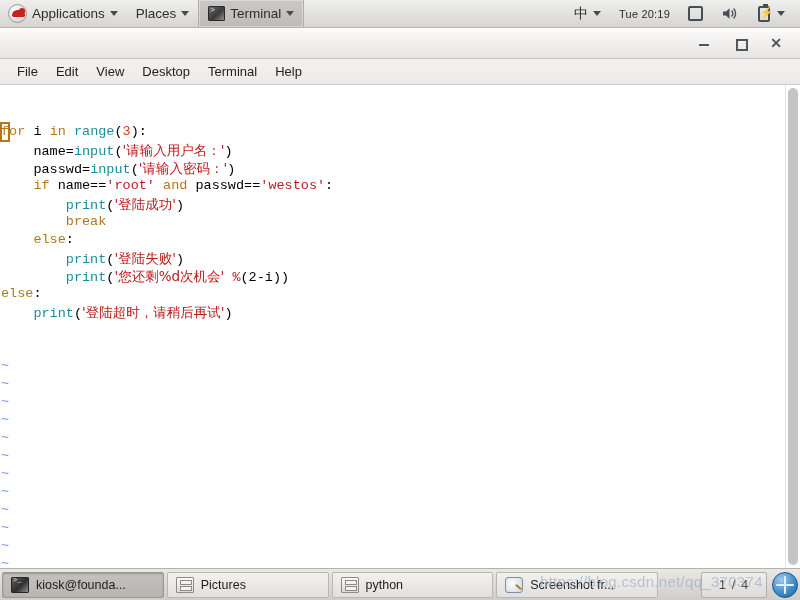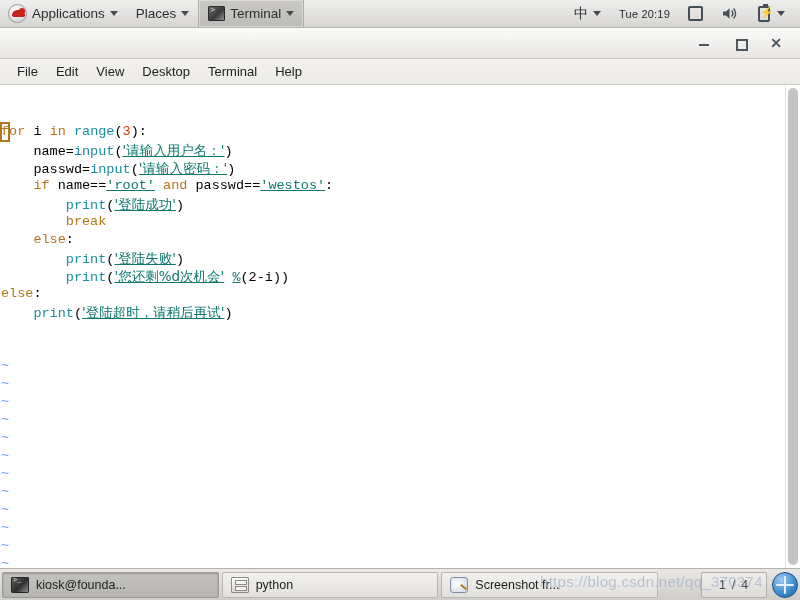--- a/index.html
+++ b/index.html
@@ -136,21 +136,21 @@
     font-family: "Liberation Mono", "DejaVu Sans Mono", monospace;
     font-size: 13.5px;
     line-height: 18px;
     white-space: pre;
     color: #000000;
   }
   .code-line { height: 18px; padding-left: 1px; }
   .tilde { color: #6d9ee8; }
   .k-kw     { color: #b5761a; }
   .k-fn     { color: #1b8d9c; }   
-  .k-str    { color: #0f766e; text-decoration: underline; }   
+  .k-str    { color: #b91c1c; }   
   .k-num    { color: #d13b10; }
   .k-plain  { color: #000000; }
   .cursor-cell {
     outline: 2px solid #b5761a; outline-offset: -1px;
     display: inline-block; color: #b5761a;
   }
   #scrollbar-track {
     width: 15px; flex: 0 0 auto;
     background: #ffffff; border-left: 1px solid #e4e4e4;
     position: relative;
@@ -337,20 +337,24 @@
   </div>
 
   <div id="taskbar">
     <div id="task-buttons" style="display:flex;flex:1 1 auto;gap:3px;min-width:0;">
         <div class="task-btn active">
           <span class="ti ti-term"></span>
           <span class="task-label">kiosk@founda...</span>
         </div>
         <div class="task-btn">
           <span class="ti ti-folder"></span>
+          <span class="task-label">Pictures</span>
+        </div>
+        <div class="task-btn">
+          <span class="ti ti-folder"></span>
           <span class="task-label">python</span>
         </div>
         <div class="task-btn">
           <span class="ti ti-shot"></span>
           <span class="task-label">Screenshot fr...</span>
         </div>
       </div>
     <div id="workspace-switcher">
       <span>1 / 4</span>
     </div>

